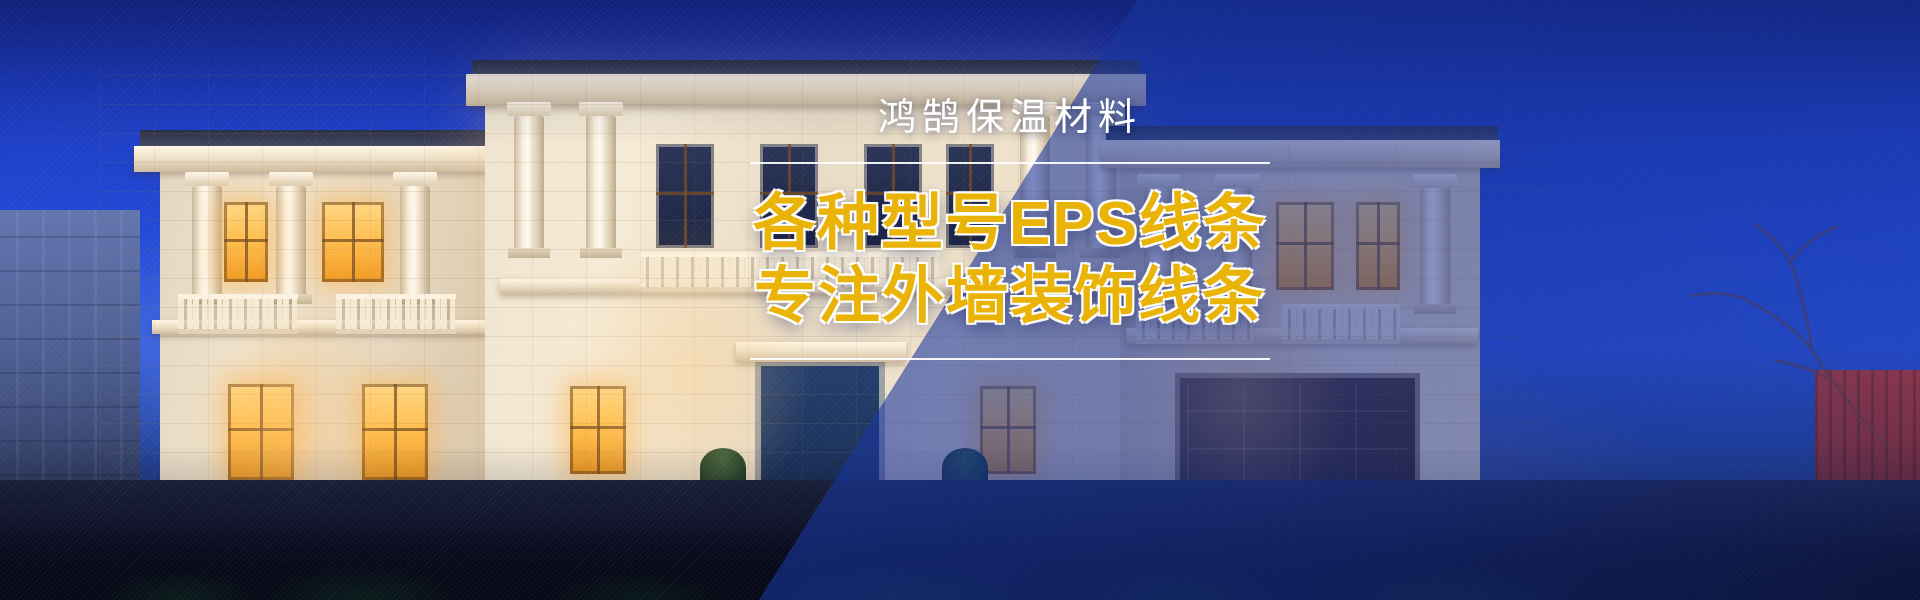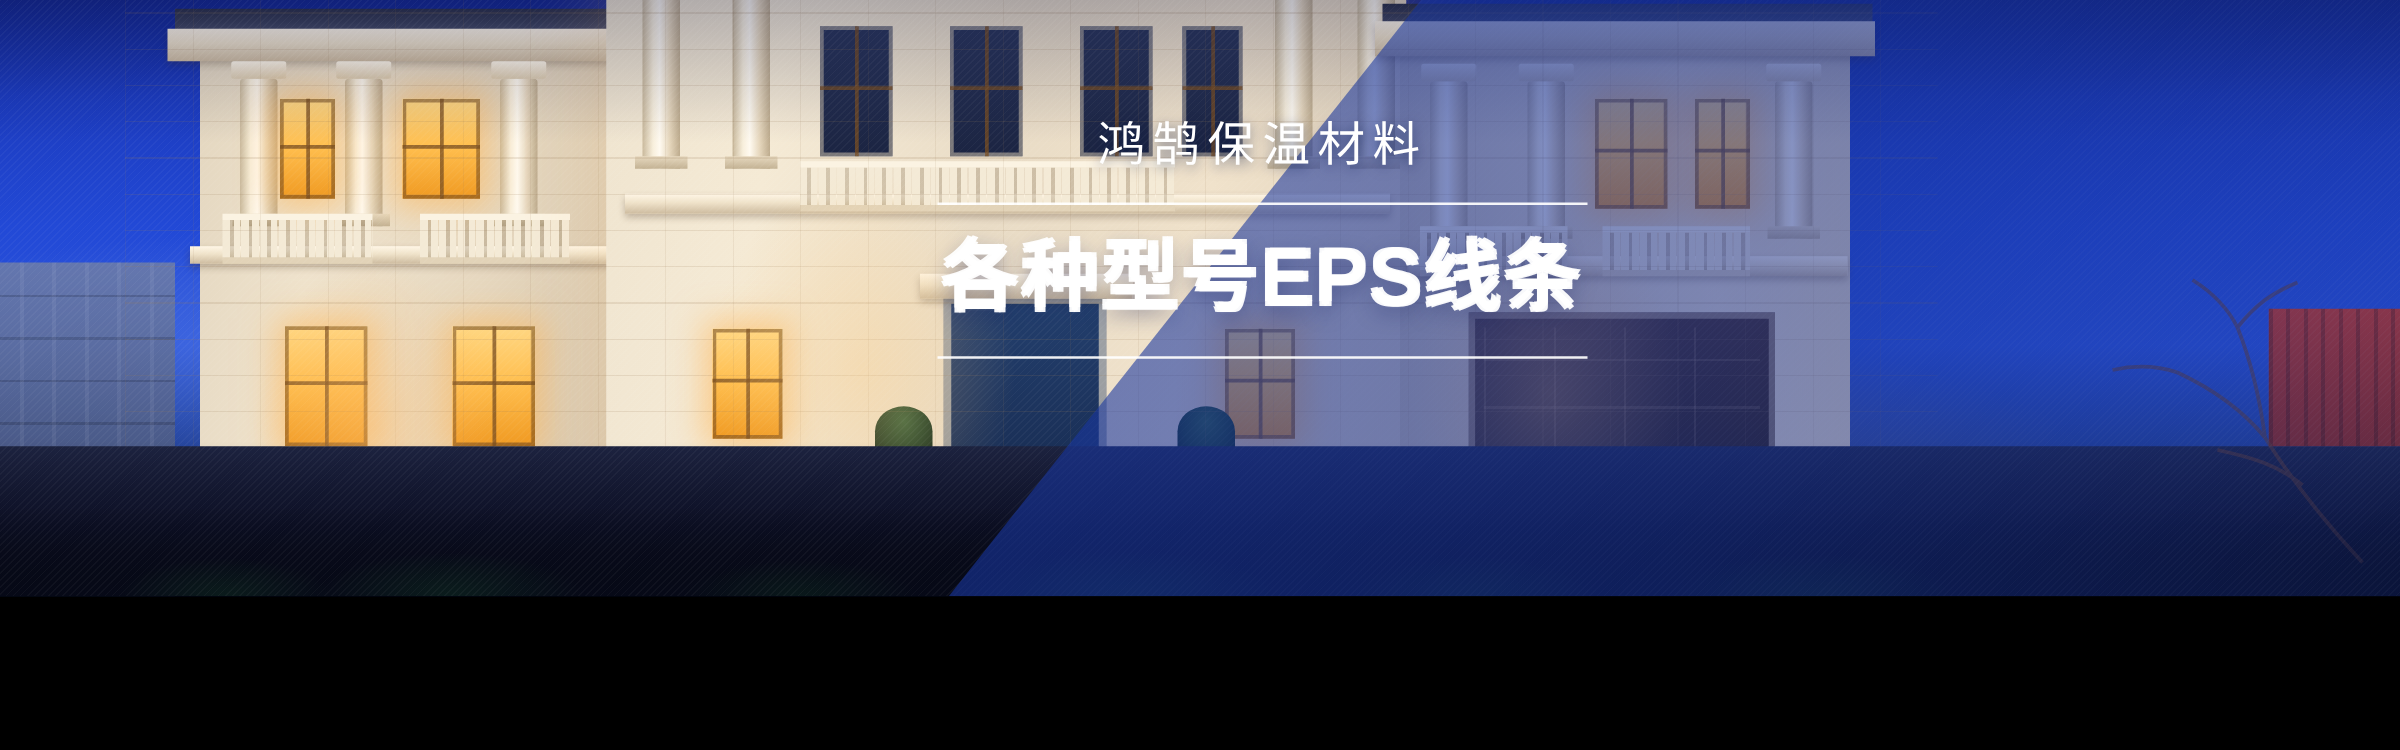--- a/index.html
+++ b/index.html
@@ -2,21 +2,21 @@
 <html lang="zh-CN"><head>
 <meta charset="utf-8">
 <title>鸿鹄保温材料 Banner</title>
 <style>
   html,body{margin:0;padding:0;background:#000;}
   body{font-family:"Liberation Sans","DejaVu Sans",sans-serif;}
 
   #banner{
     position:relative;
     width:1920px;
-    height:477px;
+    height:600px;
     overflow:hidden;
     background:#1b3ec9;
   }
 
   
   .photo{position:absolute;inset:0;overflow:hidden;}
 
   
   .sky{
     position:absolute;left:0;top:0;width:100%;height:100%;
@@ -226,23 +226,23 @@
     white-space:nowrap;
   }
 
   .rule-top{
     width:520px;height:2px;margin:22px auto 0 auto;
     background:rgba(255,255,255,.92);
   }
 
   .headline{
     margin-top:22px;
-    color:#ffffff;
+    color:#eab308;
     font-size:62px;
-    font-weight:normal;
+    font-weight:bold;
     letter-spacing:2px;
     line-height:1.18;
     white-space:nowrap;
     text-shadow:
       -2px -2px 0 rgba(255,255,255,.95),
        2px -2px 0 rgba(255,255,255,.95),
       -2px  2px 0 rgba(255,255,255,.95),
        2px  2px 0 rgba(255,255,255,.95),
        0 0 3px rgba(255,255,255,.9),
        0 6px 16px rgba(20,30,90,.55);
@@ -365,19 +365,20 @@
   <div class="overlay-edge"></div>
 
   <div class="content">
 
     <div class="brand">鸿鹄保温材料</div>
 
     <div class="rule-top"></div>
 
     <div class="headline">
       <span class="l1">各种型号EPS线条</span>
+      <span class="l2">专注外墙装饰线条</span>
     </div>
 
     <div class="rule-bottom"></div>
 
 
   </div>
 </div>
 
 </body></html>

